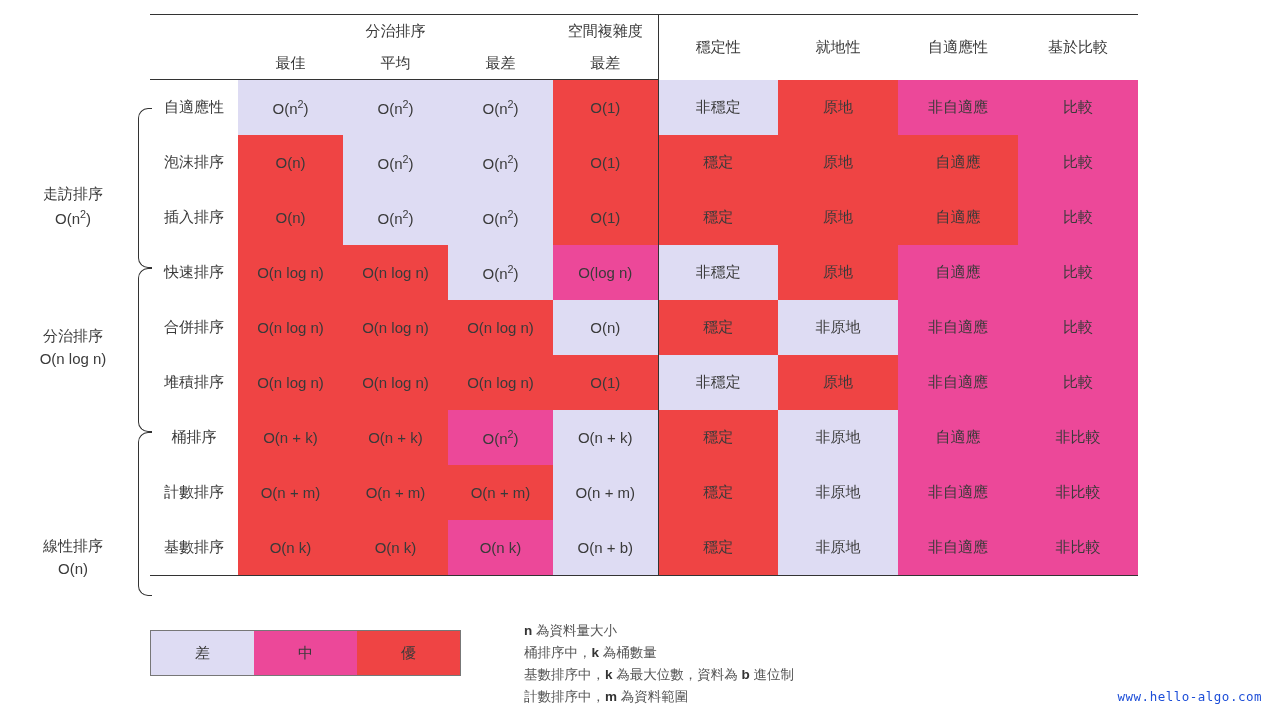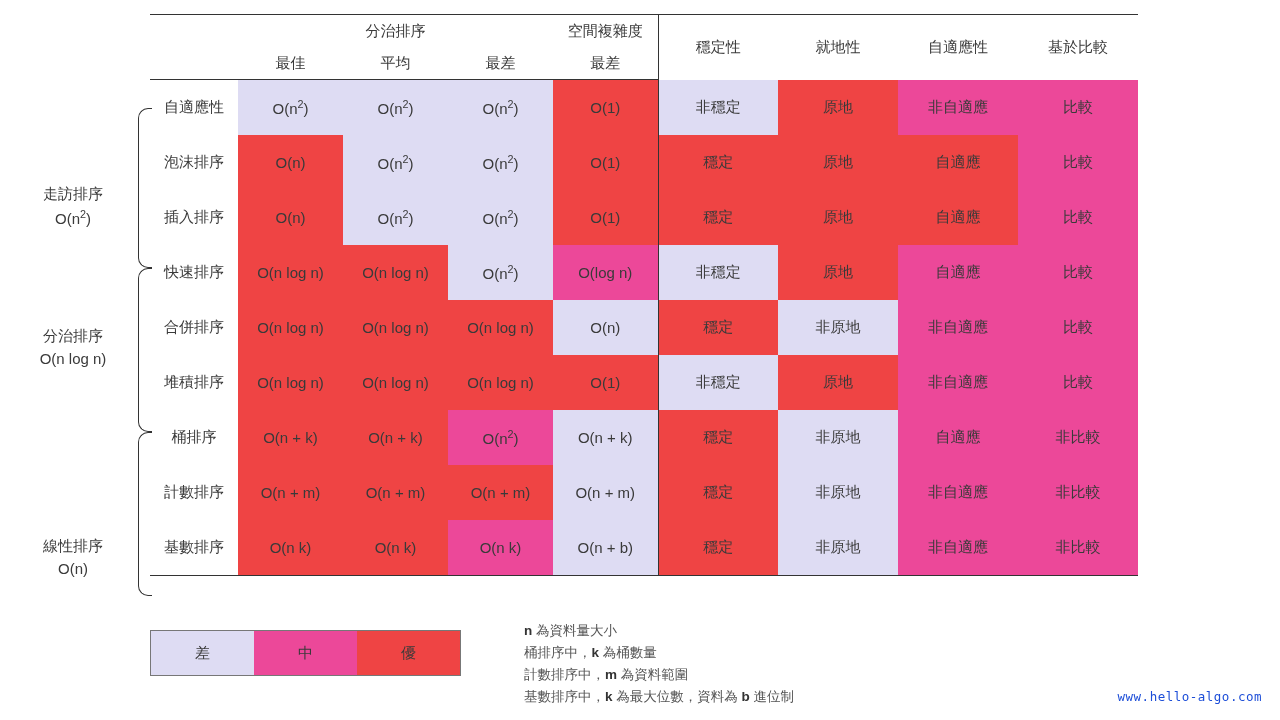--- a/index.html
+++ b/index.html
@@ -262,18 +262,18 @@
 
   <div class="legend">
     <div class="bad">差</div>
     <div class="mid">中</div>
     <div class="good">優</div>
   </div>
 
   <div class="notes" id="notes">
       <div><b>n</b> 為資料量大小</div>
       <div>桶排序中，<b>k</b> 為桶數量</div>
+      <div>基數排序中，<b>k</b> 為最大位數，資料為 <b>b</b> 進位制</div>
       <div>計數排序中，<b>m</b> 為資料範圍</div>
-      <div>基數排序中，<b>k</b> 為最大位數，資料為 <b>b</b> 進位制</div>
     </div>
 
   <div class="watermark">www.hello-algo.com</div>
 </div>
 
 </body></html>

